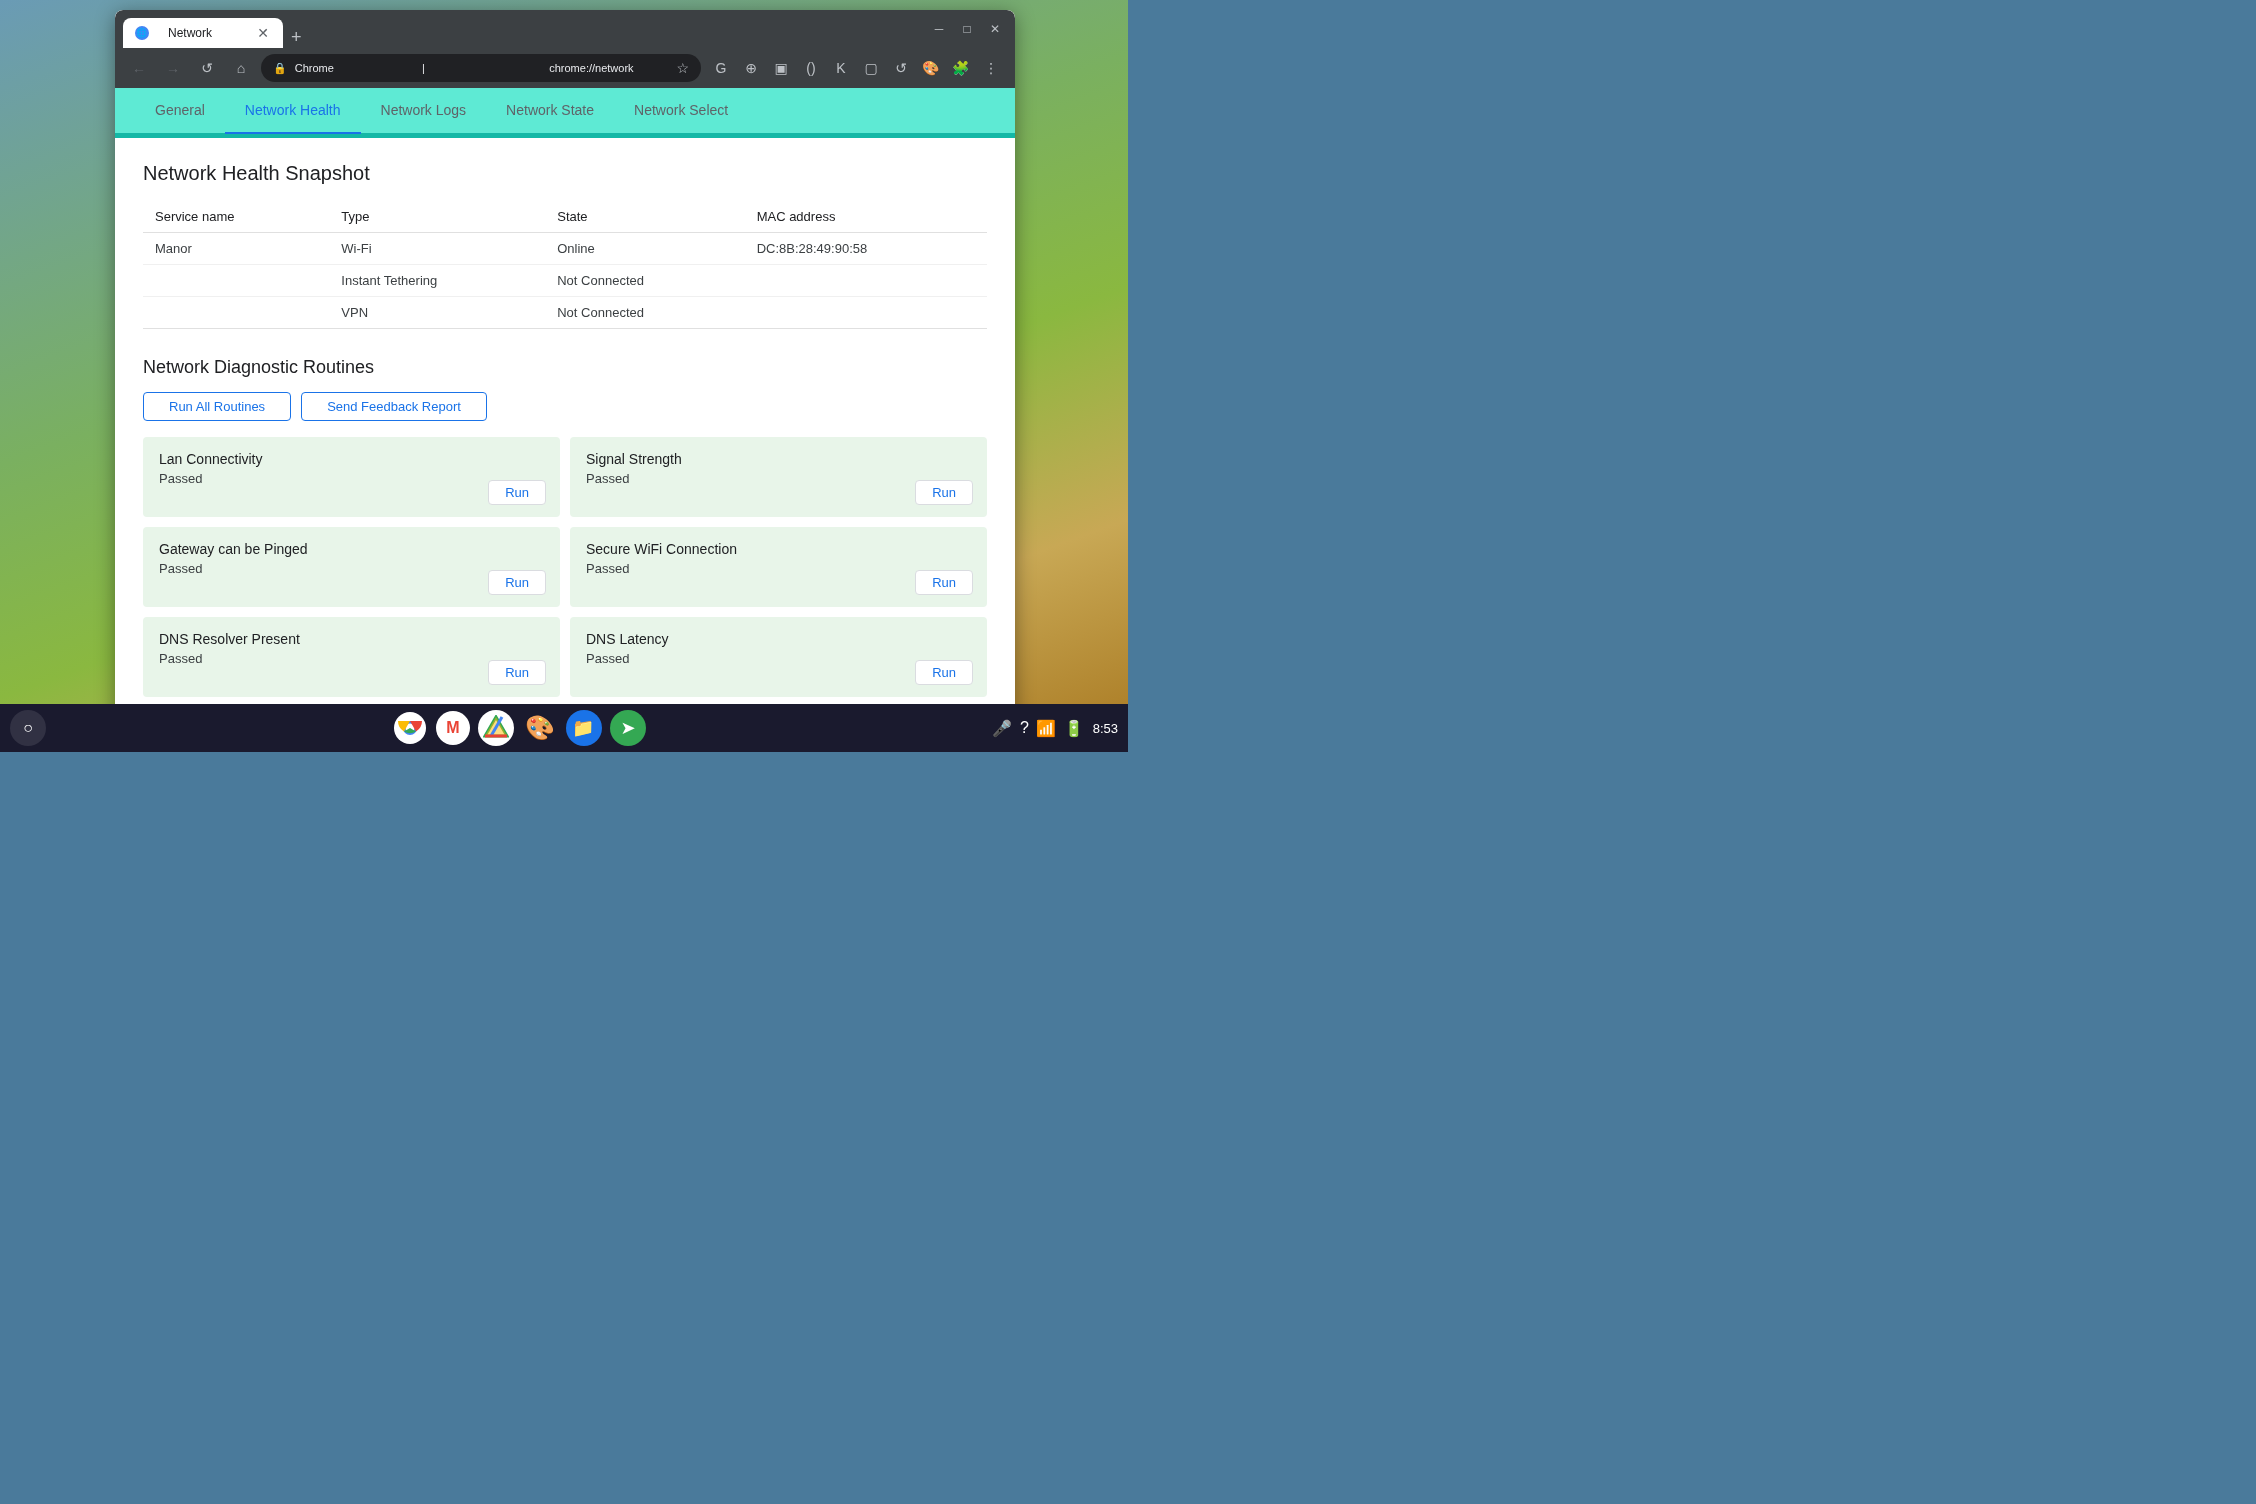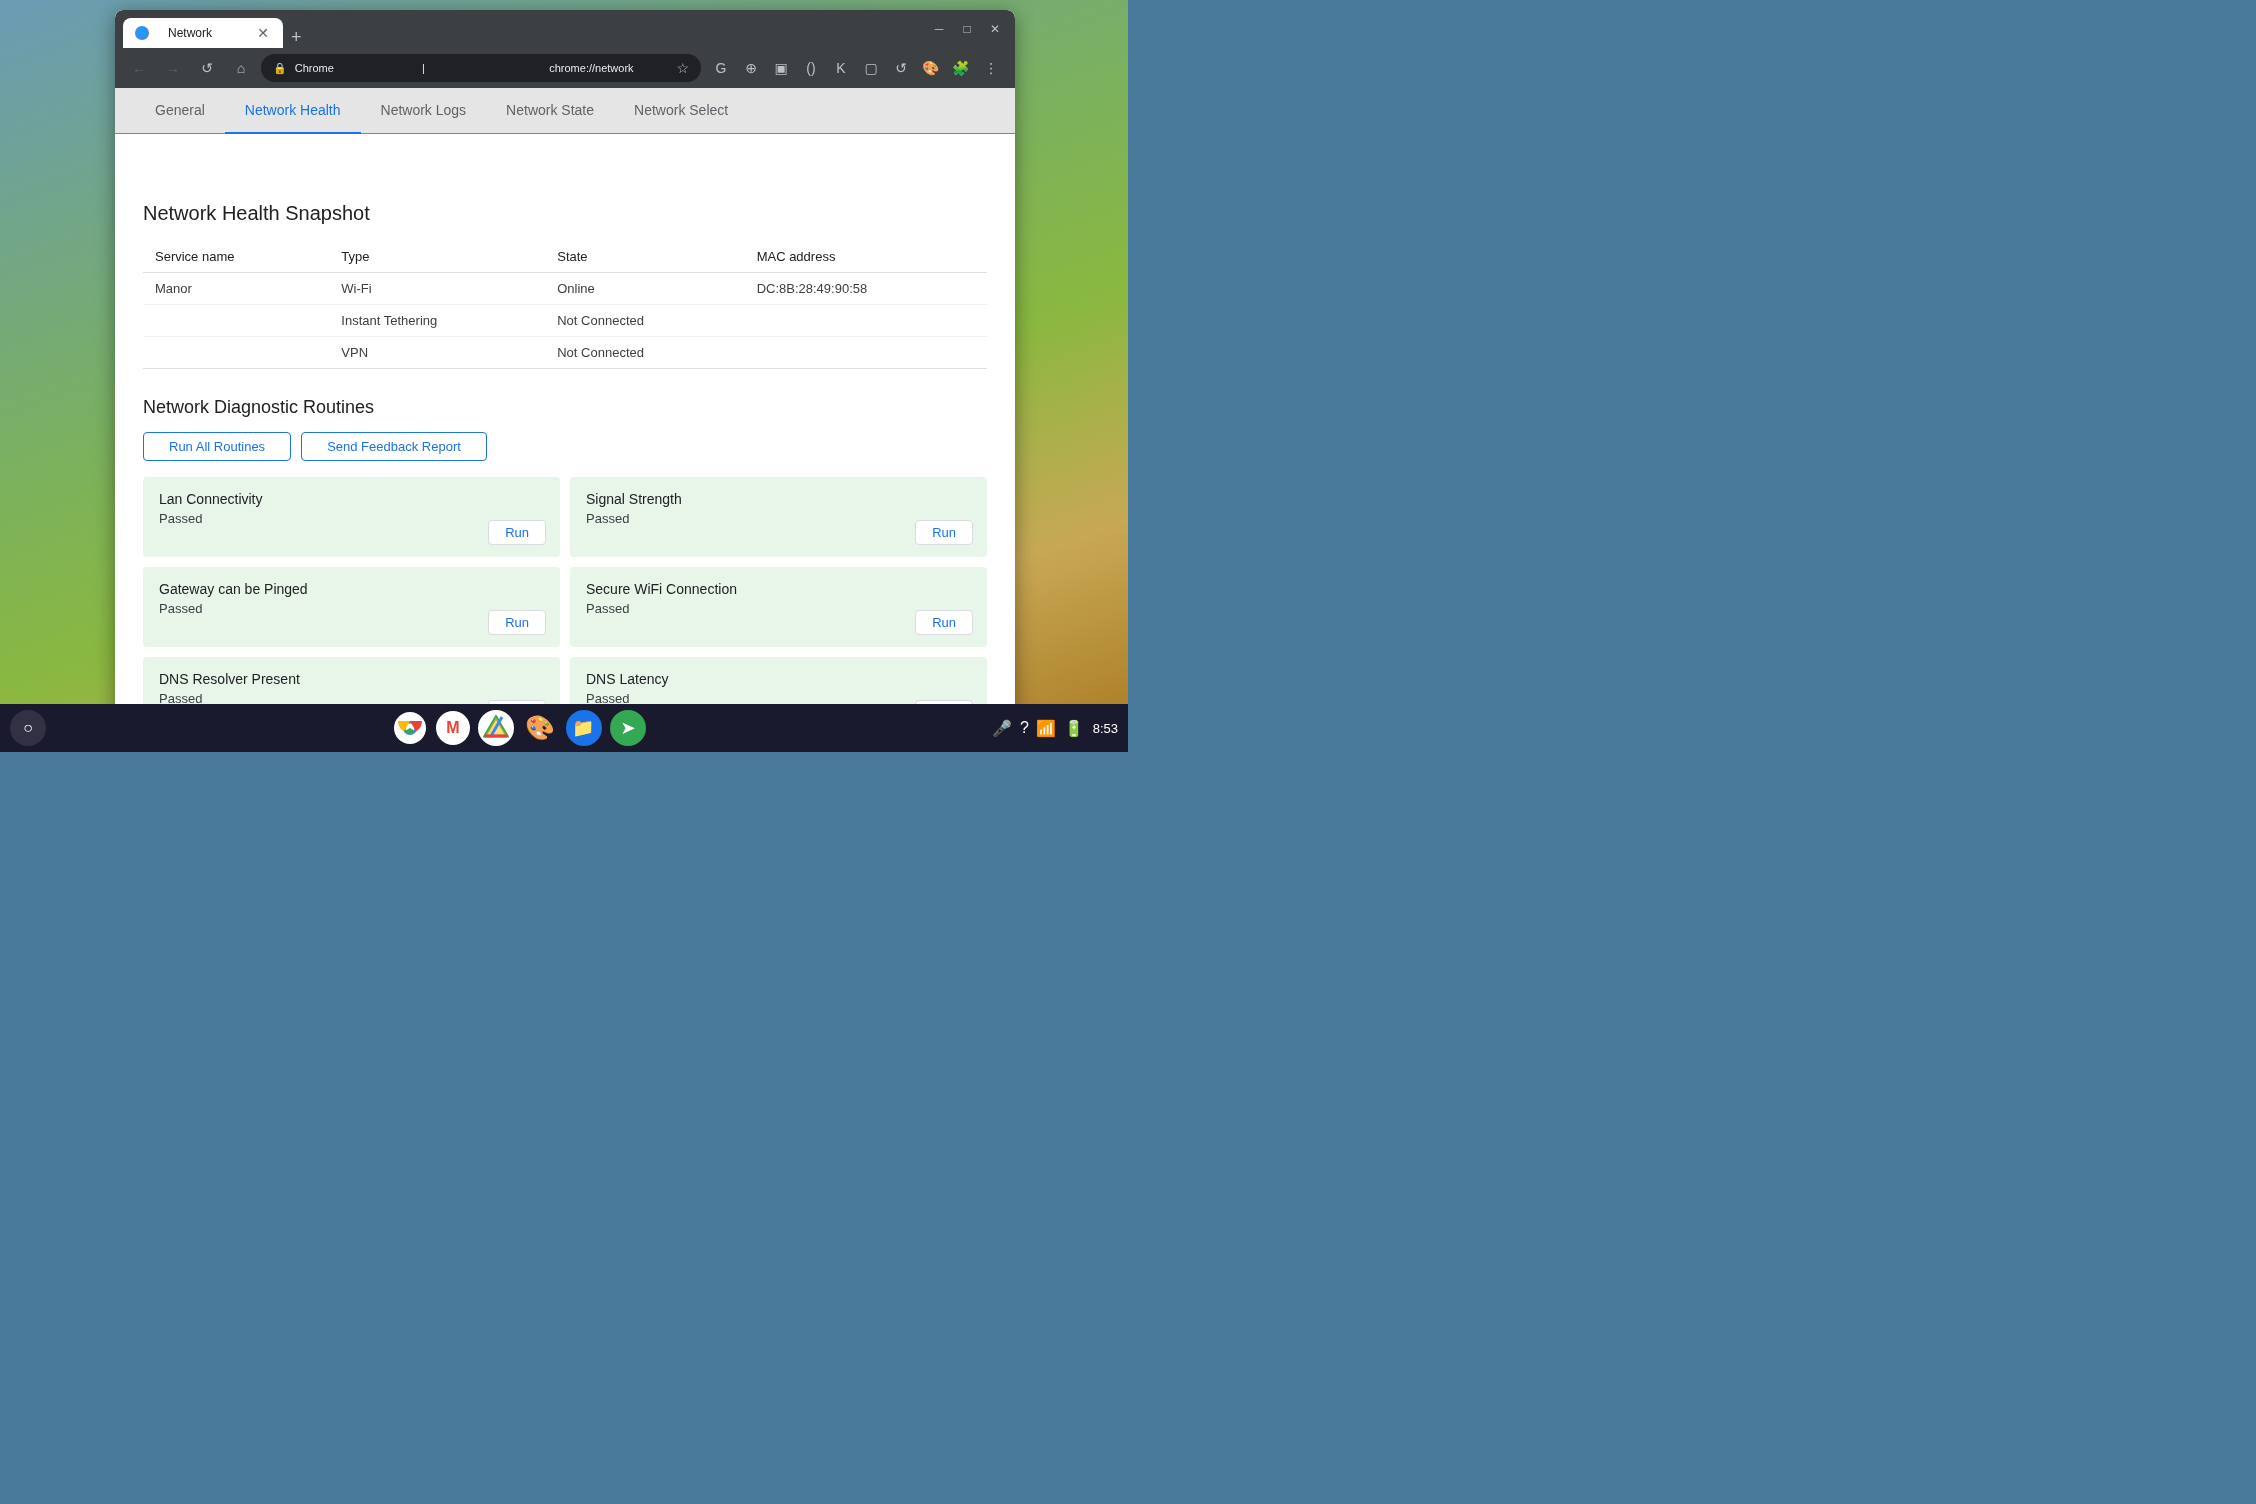--- a/index.html
+++ b/index.html
@@ -185,23 +185,23 @@
       align-items: center;
       justify-content: center;
       color: #bdc1c6;
       font-size: 14px;
       cursor: pointer;
     }
 
     
     .page-tabs {
       display: flex;
-      border-bottom: 1px solid #14b8a6;
+      border-bottom: 5px solid #14b8a6;
       padding: 0 20px;
-      background: #e5e5e5;
+      background: #5eead4;
       flex-shrink: 0;
     }
 
     .page-tab {
       padding: 14px 20px;
       font-size: 14px;
       color: #5f6368;
       cursor: pointer;
       border-bottom: 2px solid transparent;
       margin-bottom: -1px;
@@ -218,21 +218,20 @@
       padding: 24px 28px;
       overflow-y: auto;
       flex: 1;
     }
 
     .section-title {
       font-size: 20px;
       font-weight: 500;
       color: #202124;
       margin-bottom: 16px;
-      margin-top: 44px;
     }
 
     
     .snapshot-table {
       width: 100%;
       border-collapse: collapse;
       margin-bottom: 28px;
       font-size: 13px;
     }
 

